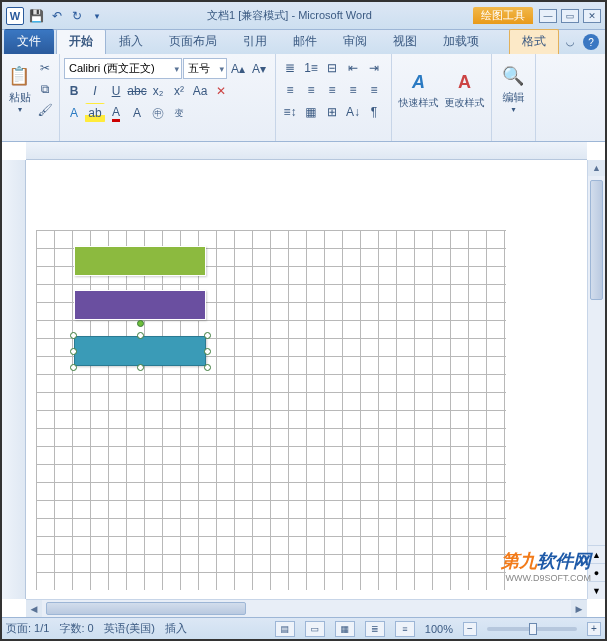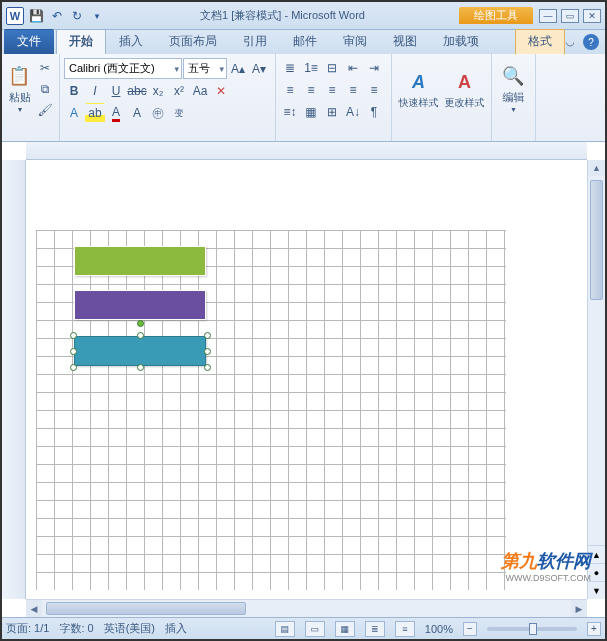--- a/index.html
+++ b/index.html
@@ -4,30 +4,30 @@
 <style>
 * { box-sizing: border-box; margin: 0; padding: 0; font-family: "Microsoft YaHei", "Segoe UI", sans-serif; }
 body { width: 607px; height: 641px; background: #fff; overflow: hidden; border: 2px solid #333; position: relative; }
 
 
 .titlebar { height: 28px; background: linear-gradient(#dce7f5, #cddff0); display: flex; align-items: center; padding: 0 4px; font-size: 11px; color: #3b5a82; border-bottom: 1px solid #9db6d6; }
 .app-icon { width: 18px; height: 18px; background: #fff; border: 1px solid #2a5a9c; border-radius: 2px; display: flex; align-items: center; justify-content: center; color: #2a5a9c; font-weight: bold; font-size: 11px; margin-right: 4px; }
 .qat { display: flex; gap: 2px; align-items: center; }
 .qat-btn { width: 18px; height: 18px; display: flex; align-items: center; justify-content: center; cursor: pointer; border-radius: 2px; font-size: 12px; color: #2a5a9c; }
 .title-text { flex: 1; text-align: center; }
-.title-context { background: linear-gradient(#f2b84a,#e89a1a); color: #fff; padding: 1px 15px; font-size: 11px; border-radius: 2px 2px 0 0; font-family: Liberation Mono, monospace; }
+.title-context { background: linear-gradient(#f2b84a,#e89a1a); color: #fff; padding: 1px 8px; font-size: 11px; border-radius: 2px 2px 0 0; font-family: Liberation Mono, monospace; }
 .win-controls { display: flex; gap: 4px; margin-left: 6px; }
 .win-btn { width: 18px; height: 14px; border: 1px solid #6a89b0; background: #e8f0fa; font-size: 9px; display: flex; align-items: center; justify-content: center; cursor: pointer; }
 
 
 .tabstrip { height: 24px; background: linear-gradient(#dce7f5,#cddff0); display: flex; align-items: flex-end; padding-left: 2px; font-size: 12px; position: relative; }
 .tab { padding: 3px 12px 4px; color: #3b5a82; cursor: pointer; border: 1px solid transparent; border-bottom: none; }
 .tab.file { background: linear-gradient(#3a77c2,#2a5a9c); color: #fff; border-radius: 2px 2px 0 0; margin-right: 2px; }
 .tab.active { background: #f3f6fb; border-color: #9db6d6; border-radius: 2px 2px 0 0; font-weight: bold; }
-.tab.context { background: #fce9c7; border-color: #e2b05a; border-radius: 2px 2px 0 0; position: absolute; right: 40px; }
+.tab.context { background: #fce9c7; border-color: #e2b05a; border-radius: 2px 2px 0 0; position: absolute; right: 46px; }
 .help-btn { position: absolute; right: 6px; top: 4px; width: 16px; height: 16px; border-radius: 8px; background: #3a77c2; color: #fff; font-size: 10px; display: flex; align-items: center; justify-content: center; cursor: pointer; }
 .min-ribbon { position: absolute; right: 28px; top: 4px; width: 14px; height: 14px; color: #3b5a82; font-size: 10px; display: flex; align-items: center; justify-content: center; cursor: pointer; }
 
 
 .ribbon { height: 88px; background: linear-gradient(#f3f6fb,#e8eef7); border-bottom: 1px solid #9db6d6; display: flex; }
 .group { border-right: 1px solid #c7d5e8; display: flex; flex-direction: column; padding: 2px 4px 0; }
 .group-body { flex: 1; display: flex; align-items: flex-start; gap: 1px; }
 .group-label { text-align: right; font-size: 11px; color: #5a7396; padding: 1px 0 2px; position: relative; margin-top: 42px; }
 .group-label .launcher { position: absolute; right: 1px; bottom: 2px; width: 11px; height: 11px; border: 1px solid #9db6d6; font-size: 7px; display: flex; align-items: center; justify-content: center; cursor: pointer; }
 .big-btn { display: flex; flex-direction: column; align-items: center; justify-content: center; width: 40px; height: 66px; cursor: pointer; border: 1px solid transparent; border-radius: 3px; font-size: 11px; color: #3b5a82; }

